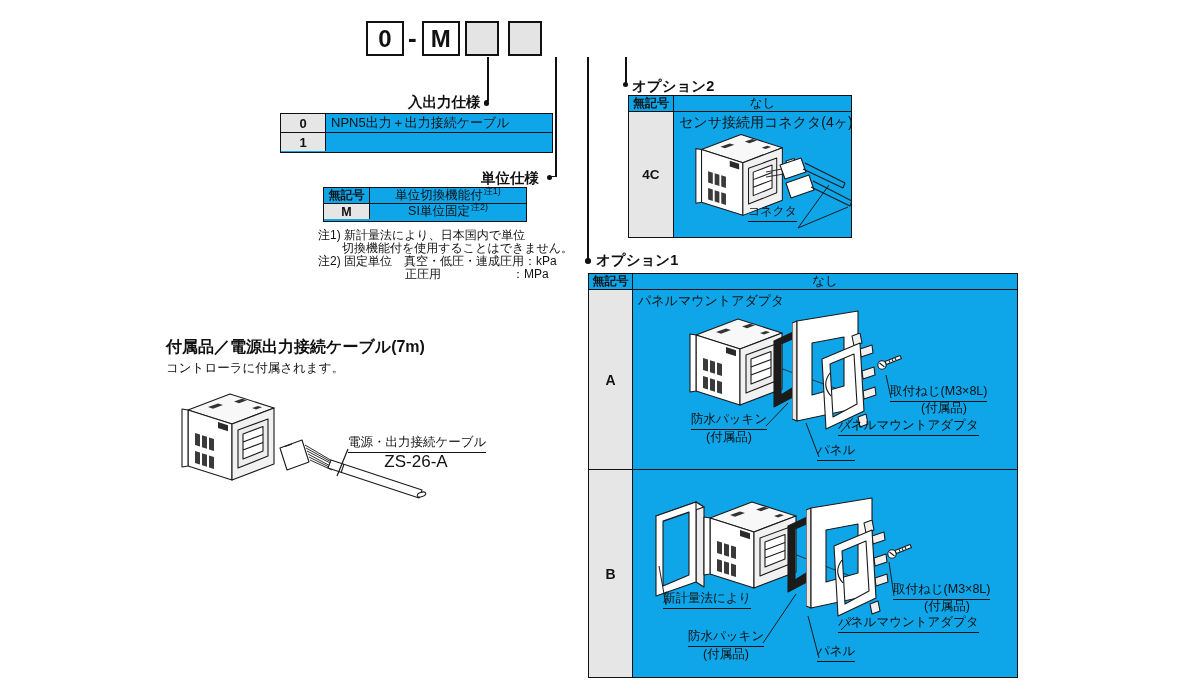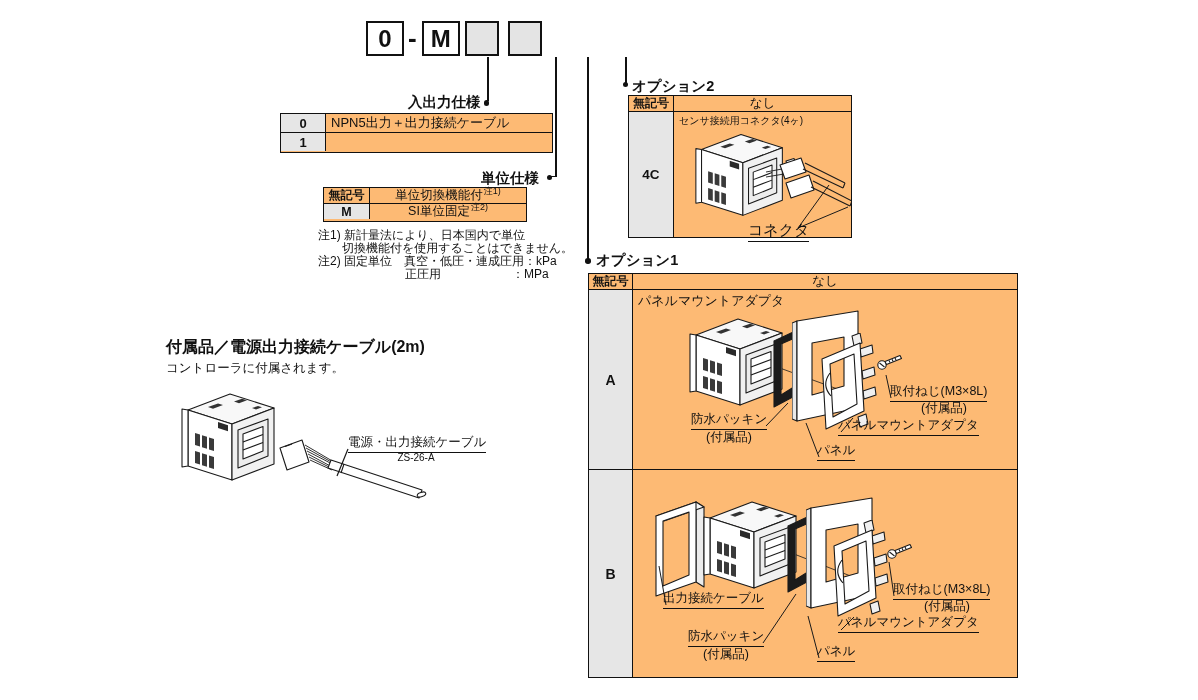--- a/index.html
+++ b/index.html
@@ -13,21 +13,21 @@
           font-size:24px;font-weight:bold;margin-left:3px;background:#fff;}
   .pn-box.blank{background:#e4e4e4;width:34px;}
   .pn-dash{font-size:26px;font-weight:bold;line-height:34px;margin:0 2px 0 4px;}
   
   .vline{position:absolute;width:1.6px;background:#111;}
   .hline{position:absolute;height:1.6px;background:#111;}
   .bullet{position:absolute;width:5.5px;height:5.5px;border-radius:50%;background:#111;}
   .speclabel{position:absolute;font-size:14.5px;font-weight:bold;white-space:nowrap;}
   .tr-label{}
   
-  .tbl{position:absolute;border:1.7px solid #111;background:#fdba74;display:flex;flex-direction:column;}
+  .tbl{position:absolute;border:1.7px solid #111;background:#0ea5e9;display:flex;flex-direction:column;}
   .trow{display:flex;border-bottom:1.2px solid #111;flex:0 0 auto;min-height:0;}
   .trow.grow{flex:1 1 auto;}
   .trow.last{border-bottom:none;}
   .code{border-right:1.2px solid #111;display:flex;align-items:center;justify-content:center;
         font-weight:bold;flex:0 0 auto;font-size:13px;}
   .shaded{background:#e6e6e6;}
   .desc{flex:1;display:flex;align-items:center;padding-left:5px;font-size:13px;white-space:nowrap;}
   .desc.center{justify-content:center;padding-left:0;text-align:center;}
   .cellbody{flex:1;position:relative;}
   .caption{position:absolute;left:5px;top:2px;font-size:13px;white-space:nowrap;}
@@ -147,21 +147,21 @@
     </div>
   </div>
 
   <div class="note" style="left:318px;top:227px">注1) 新計量法により、日本国内で単位</div>
   <div class="note" style="left:342px;top:240px">切換機能付を使用することはできません。</div>
   <div class="note" style="left:318px;top:253px">注2) 固定単位　真空・低圧・連成圧用：kPa</div>
   <div class="note" style="left:405px;top:266px">
     <span>正圧用</span><span style="display:inline-block;width:71px"></span><span>：MPa</span>
   </div>
 
-  <div class="acc-title" style="left:166px;top:337px">付属品／電源出力接続ケーブル(2m)</div>
+  <div class="acc-title" style="left:166px;top:337px">付属品／電源出力接続ケーブル(7m)</div>
   <div class="acc-sub" style="left:166px;top:360px">コントローラに付属されます。</div>
 
   <svg class="scene" style="left:168px;top:382px" width="322" height="126" viewBox="0 0 322 126">
     <g stroke="#1a1a1a" stroke-width="1.1" fill="#fff" stroke-linejoin="round">
       <use href="#sym-cube" x="10" y="4" width="104" height="100"></use>
       <g>
         <polygon points="112,66 134,58 141,80 119,88"></polygon>
         <line x1="117" y1="64.5" x2="124" y2="62"></line>
         <line x1="137" y1="63" x2="166" y2="80" stroke-width="0.9"></line>
         <line x1="138" y1="66" x2="167" y2="82" stroke-width="0.9"></line>
@@ -170,32 +170,32 @@
         <line x1="141" y1="75" x2="165" y2="87" stroke-width="0.9"></line>
         <line x1="142" y1="78" x2="164" y2="88" stroke-width="0.9"></line>
         <polygon points="163,78 254,108 251,116 160,86"></polygon>
         <line x1="176" y1="82" x2="173" y2="91"></line>
         <ellipse cx="253.5" cy="112.5" rx="2.2" ry="4.4" transform="rotate(72 253.5 112.5)"></ellipse>
       </g>
       <line x1="180" y1="67" x2="169" y2="94" stroke-width="1.2"></line>
     </g>
   </svg>
   <div class="dlabel ul" style="left:348px;top:434px">電源・出力接続ケーブル</div>
-  <div class="dlabel ctr" style="left:348px;top:452px;width:136px;font-size:10px">ZS-26-A</div>
+  <div class="dlabel ctr" style="left:348px;top:452px;width:136px;font-size:17px">ZS-26-A</div>
 
   <div class="speclabel" style="left:632px;top:77px">オプション2</div>
   <div class="tbl" style="left:628px;top:95px;width:224px;height:143px">
     <div class="trow" style="height:16px">
       <div class="code" style="width:45px;font-size:12px">無記号</div>
       <div class="desc center" style="font-size:12.5px">なし</div>
     </div>
     <div class="trow grow last">
       <div class="code shaded" style="width:45px;font-size:13.5px">4C</div>
       <div class="cellbody">
-        <div class="caption" style="font-size:10px">センサ接続用コネクタ(4ヶ)</div>
+        <div class="caption" style="font-size:14px">センサ接続用コネクタ(4ヶ)</div>
       </div>
     </div>
   </div>
   <svg class="scene" style="left:680px;top:115px" width="172" height="126" viewBox="0 0 172 126">
     <g stroke="#1a1a1a" stroke-width="1.1" fill="#fff" stroke-linejoin="round">
       <use href="#sym-cube" x="12" y="12" width="98" height="94"></use>
       <g>
         <line x1="86" y1="57" x2="102" y2="54" stroke-width="0.9"></line>
         <line x1="86" y1="62" x2="104" y2="59" stroke-width="0.9"></line>
         <polygon points="106,46 114,43.5 115.5,48 107.5,50.5"></polygon>
@@ -205,21 +205,21 @@
         <line x1="165" y1="68" x2="163" y2="73"></line>
         <polygon points="106,68 129,60 134,75 111,83"></polygon>
         <line x1="133" y1="66" x2="172" y2="86"></line>
         <line x1="131" y1="72" x2="170" y2="91"></line>
         <line x1="172" y1="86" x2="170" y2="91"></line>
       </g>
       <line x1="118" y1="113" x2="149" y2="70" stroke-width="1"></line>
       <line x1="118" y1="113" x2="168" y2="92" stroke-width="1"></line>
     </g>
   </svg>
-  <div class="dlabel ul" style="left:748px;top:221px;font-size:15px">コネクタ</div>
+  <div class="dlabel ul" style="left:748px;top:203px;font-size:12px">コネクタ</div>
 
   <div class="speclabel" style="left:596px;top:251px">オプション1</div>
   <div class="tbl" style="left:588px;top:273px;width:430px;height:405px">
     <div class="trow" style="height:16px">
       <div class="code" style="width:44px;font-size:12px">無記号</div>
       <div class="desc center" style="font-size:12.5px">なし</div>
     </div>
     <div class="trow" style="height:180px">
       <div class="code shaded" style="width:44px;font-size:14px">A</div>
       <div class="cellbody">
@@ -261,21 +261,21 @@
       <use href="#sym-panel" x="166" y="26" width="72" height="114"></use>
       <use href="#sym-adapter" x="190" y="50" width="64" height="104"></use>
       <use href="#sym-screw" x="246" y="70" width="28" height="22"></use>
       <line x1="26" y1="135" x2="19" y2="96" stroke-width="1"></line>
       <line x1="123" y1="173" x2="156" y2="124" stroke-width="1"></line>
       <line x1="179" y1="188" x2="168" y2="146" stroke-width="1"></line>
       <line x1="201" y1="160" x2="214" y2="147" stroke-width="1"></line>
       <line x1="254" y1="126" x2="249" y2="92" stroke-width="1"></line>
     </g>
   </svg>
-  <div class="dlabel ul" style="left:663px;top:590px">出力接続ケーブル</div>
+  <div class="dlabel ul" style="left:663px;top:590px">新計量法により</div>
   <div class="dlabel ul" style="left:688px;top:628px">防水パッキン</div>
   <div class="dlabel ctr" style="left:688px;top:646px;width:76px">(付属品)</div>
   <div class="dlabel ul" style="left:817px;top:643px">パネル</div>
   <div class="dlabel ul" style="left:838px;top:614px">パネルマウントアダプタ</div>
   <div class="dlabel ul" style="left:893px;top:581px">取付ねじ(M3×8L)</div>
   <div class="dlabel ctr" style="left:905px;top:598px;width:84px">(付属品)</div>
 
 </div>
 
 </body></html>

